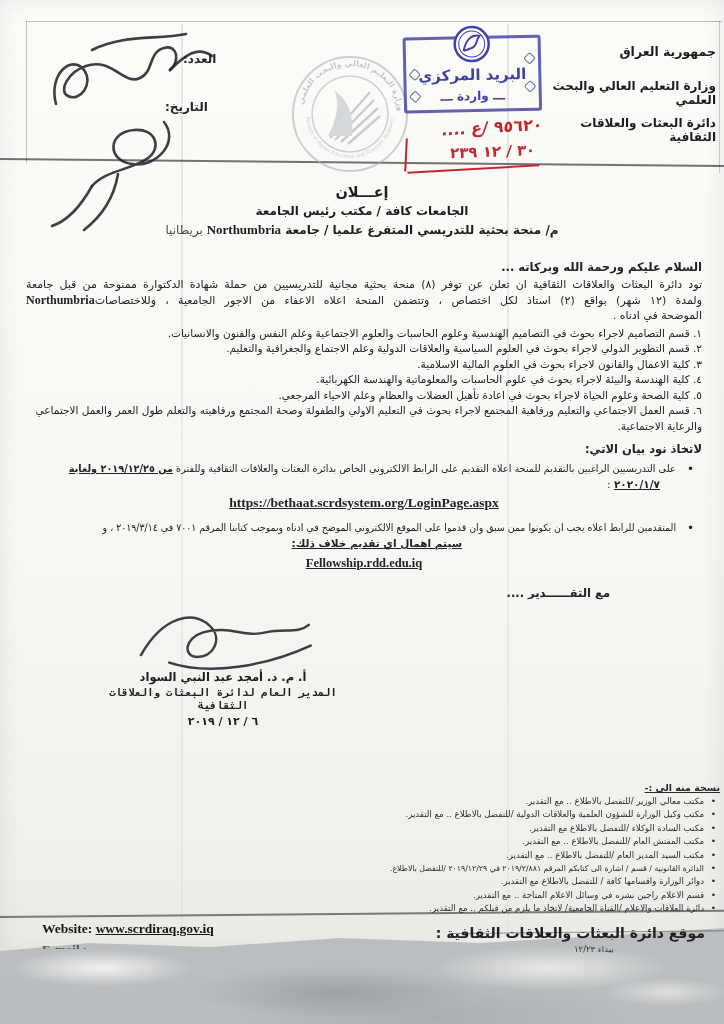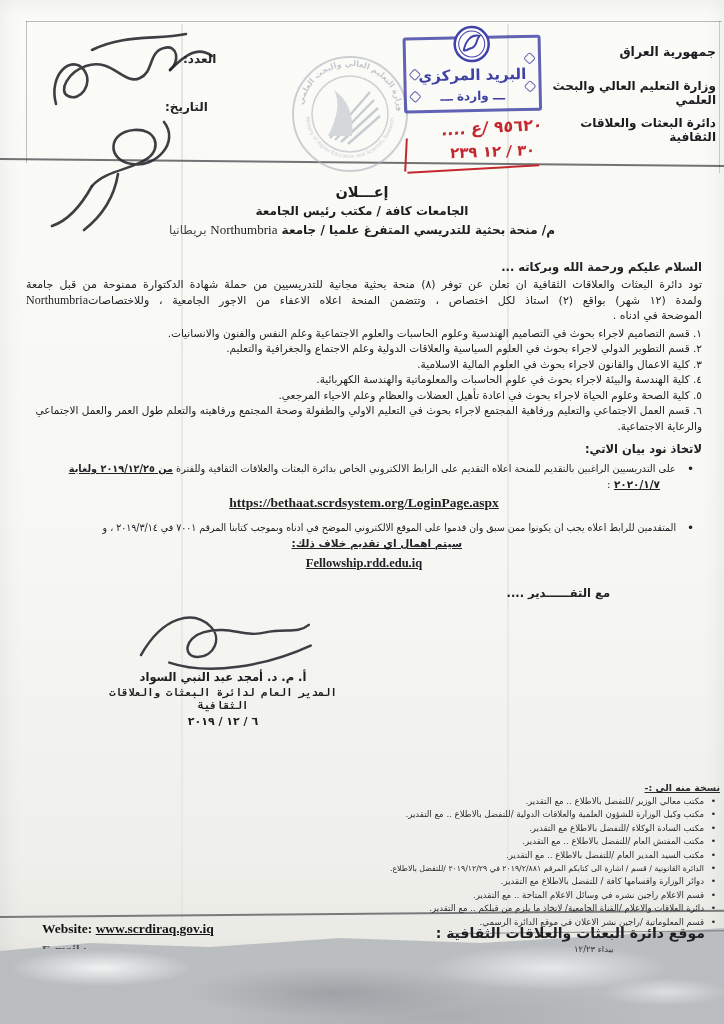--- a/index.html
+++ b/index.html
@@ -53,21 +53,21 @@
   .stamp-red{position:absolute;color:#c4272e;font-weight:bold;direction:rtl;white-space:nowrap;}
   .red1{top:82px;right:4px;font-size:16px;transform:rotate(-2deg) skewX(-6deg);}
   .red2{top:107px;right:12px;font-size:15px;transform:rotate(-1deg) skewX(-5deg);}
   .red-underline{position:absolute;top:132px;left:2px;width:132px;height:2px;background:#c4272e;transform:rotate(-2deg);}
   .red-vert{position:absolute;top:101px;left:0;width:2px;height:33px;background:#c4272e;transform:rotate(4deg);}
   
   .title{position:absolute;left:0;right:0;top:184px;z-index:3;text-align:center;direction:rtl;}
   .t1{font-size:14.5px;font-weight:bold;}
   .t2{font-size:12px;font-weight:bold;margin-top:4px;}
   .t3{font-size:12px;font-weight:bold;margin-top:4px;}
-  .latin{font-family:"Liberation Serif",serif;font-weight:normal;}
+  .latin{font-family:"Liberation Serif",serif;font-weight:bold;}
   .t3 .latin{font-size:13px;}
   .t3-post{font-weight:normal;color:#4a4a4e;}
   .bodytxt{position:absolute;left:26px;right:22px;top:260px;z-index:3;direction:rtl;color:#222226;}
   .salut{font-weight:bold;font-size:11.5px;margin-bottom:3px;}
   .pline{font-size:11px;line-height:15.5px;text-align:justify;text-align-last:justify;}
   .pline .latin{float:left;font-size:12px;}
   .plast{font-size:11px;line-height:15.5px;text-align:right;text-align-last:right;}
   .specs{margin-top:2px;font-size:10.5px;line-height:15.5px;}
   .follow{font-weight:bold;font-size:11.5px;margin:8px 0 5px;}
   .bullet{position:relative;padding-right:26px;font-size:10px;line-height:16px;margin-bottom:1px;}
@@ -232,21 +232,20 @@
     <div class="dist-h">نسخة منه الى :-</div>
     <div class="ditem">مكتب معالي الوزير /للتفضل بالاطلاع .. مع التقدير.</div>
     <div class="ditem">مكتب وكيل الوزارة للشؤون العلمية والعلاقات الدولية /للتفضل بالاطلاع .. مع التقدير.</div>
     <div class="ditem">مكتب السادة الوكلاء /للتفضل بالاطلاع مع التقدير.</div>
     <div class="ditem">مكتب المفتش العام /للتفضل بالاطلاع .. مع التقدير.</div>
     <div class="ditem">مكتب السيد المدير العام /للتفضل بالاطلاع .. مع التقدير.</div>
     <div class="ditem smallitem">الدائرة القانونية / قسم / اشارة الى كتابكم المرقم ٢٠١٩/٢/٨٨١ في ٢٠١٩/١٢/٢٩ /للتفضل بالاطلاع.</div>
     <div class="ditem">دوائر الوزارة واقسامها كافة / للتفضل بالاطلاع مع التقدير.</div>
     <div class="ditem">قسم الاعلام راجين نشره في وسائل الاعلام المتاحة .. مع التقدير.</div>
     <div class="ditem">دائرة العلاقات والاعلام /القناة الجامعية/ لاتخاذ ما يلزم من قبلكم .. مع التقدير.</div>
-    <div class="ditem">قسم المعلوماتية /راجين نشر الاعلان في موقع الدائرة الرسمي.</div>
     <div class="dist-note">بيداء ١٢/٢٣</div>
   </div>
 
   <div class="rule rule-footer"></div>
   <div class="rule rule-footer2"></div>
   <div class="footer-web">
     <span>Website: </span><span class="wurl">www.scrdiraq.gov.iq</span>
   </div>
   <div class="footer-email">E-mail :</div>
   <div class="footer-right">موقع دائرة البعثات والعلاقات الثقافية :</div>

